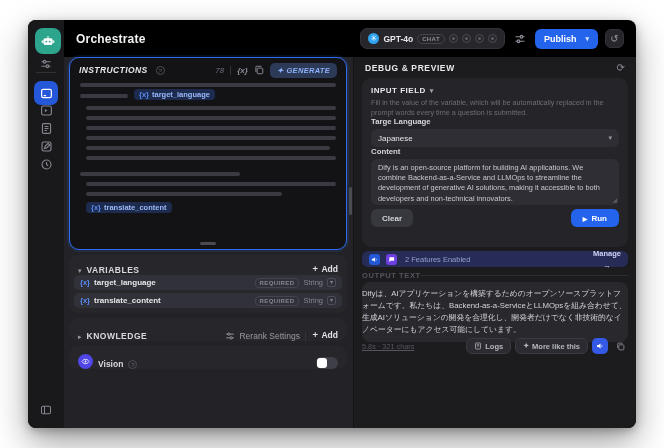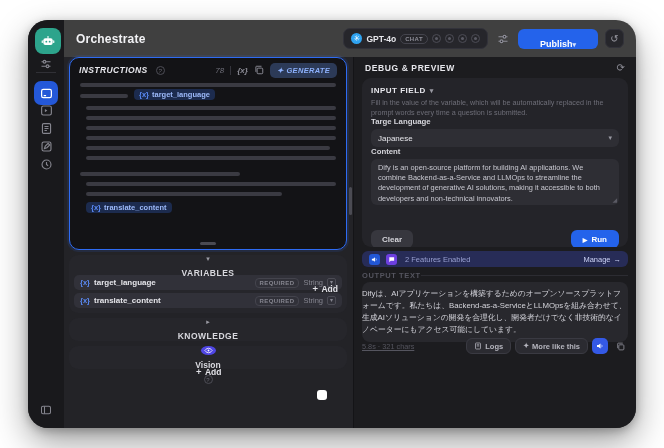--- a/index.html
+++ b/index.html
@@ -4,21 +4,21 @@
 <style>
   html,body{margin:0;padding:0;}
   body{
     width:664px;height:448px;background:#ffffff;
     font-family:"Liberation Sans", sans-serif;
     -webkit-font-smoothing:antialiased;
     position:relative;overflow:hidden;
   }
   .window{
     position:absolute;left:28px;top:20px;width:608px;height:408px;
-    background:#404040;border-radius:20px;
+    background:#000000;border-radius:8px;
     box-shadow:0 14px 34px rgba(0,0,0,.38), 0 3px 10px rgba(0,0,0,.25);
     overflow:hidden;
   }
   
   .sidebar{position:absolute;left:0;top:0;width:36px;height:408px;background:#19191c;}
   .app-icon{position:absolute;left:7px;top:8px;width:26px;height:26px;border-radius:8px;
     background:#2da48c;display:flex;align-items:center;justify-content:center;}
   .side-icon{position:absolute;left:10px;width:16px;height:16px;color:#85858e;
     display:flex;align-items:center;justify-content:center;}
   .side-divider{position:absolute;left:8px;top:52px;width:20px;height:1px;background:#303036;}
@@ -34,22 +34,22 @@
   .model-logo{width:11px;height:11px;border-radius:50%;background:#2fa3f0;
     color:#fff;font-size:8px;line-height:11px;text-align:center;}
   .model-name{font-size:8.5px;font-weight:700;color:#e7e7ec;}
   .mode-badge{font-size:6px;font-weight:700;color:#8d8d97;border:1px solid #44444d;
     border-radius:6px;padding:1px 4px;letter-spacing:.4px;}
   .cap-dot{width:9px;height:9px;border-radius:50%;border:1px solid #4c4c55;box-sizing:border-box;
     position:relative;}
   .cap-dot::after{content:"";position:absolute;left:2px;top:2px;right:2px;bottom:2px;
     border-radius:2px;background:#5a5a64;}
   .tune-btn{width:16px;height:16px;color:#8d8d97;display:flex;align-items:center;justify-content:center;}
-  .publish-btn{height:20px;padding:0 22px;background:#2463eb;border-radius:6px;display:flex;
-    align-items:flex-end;gap:0;font-size:9px;font-weight:700;color:#fff;}
+  .publish-btn{height:20px;padding:0 9px;background:#2463eb;border-radius:6px;display:flex;
+    align-items:center;gap:9px;font-size:9px;font-weight:700;color:#fff;}
   .history-btn{width:19px;height:19px;border-radius:6px;background:#26262b;border:1px solid #32323a;
     color:#9a9aa3;font-size:10px;display:flex;align-items:center;justify-content:center;box-sizing:border-box;}
   
   .main{position:absolute;left:36px;top:37px;width:289px;height:371px;background:#232327;}
   .inst-panel{position:absolute;left:5px;top:0;width:278px;height:193px;box-sizing:border-box;
     background:#131316;border:1px solid #2e6bf2;border-radius:10px;
     box-shadow:0 0 0 2px rgba(46,107,242,.12);}
   .inst-head{display:flex;align-items:center;height:24px;padding:0 9px;gap:8px;font-style:italic;}
   .inst-title{font-size:8.5px;font-weight:700;color:#e7e7ec;letter-spacing:.4px;}
   .help-dot{width:9px;height:9px;border-radius:50%;border:1px solid #4c4c55;color:#6c6c76;
@@ -61,21 +61,21 @@
   .generate-btn{display:flex;align-items:center;gap:3px;height:15px;padding:0 7px;border-radius:5px;
     background:#2c3a57;color:#8cb0fb;font-size:7.5px;font-weight:800;letter-spacing:.3px;}
   .skel{position:absolute;height:4px;border-radius:2px;background:#3a3a42;}
   .var-chip{position:absolute;display:inline-flex;align-items:center;gap:3px;height:11px;
     padding:0 5px;border-radius:4px;background:#1c2b4e;font-size:7.5px;font-weight:700;}
   .var-chip .vx{color:#5a8af5;}
   .var-chip .vn{color:#9cb9f9;}
   .drag-handle{position:absolute;left:50%;bottom:4px;width:16px;height:3px;border-radius:2px;
     background:#4a4a52;transform:translateX(-50%);}
   .card{position:absolute;left:5px;width:278px;background:#26262b;border-radius:9px;box-sizing:border-box;}
-  .card-head{display:flex;align-items:center;gap:5px;padding:0 9px;height:20px;flex-direction:column;}
+  .card-head{display:flex;align-items:flex-end;gap:5px;padding:0 9px;height:20px;}
   .card-title{font-size:8.5px;font-weight:800;color:#d8d8de;letter-spacing:.5px;}
   .chev{font-size:7px;color:#9a9aa3;}
   .add-btn{margin-left:auto;display:flex;align-items:center;gap:2px;font-size:8.5px;font-weight:700;color:#e3e3e8;}
   .var-row{display:flex;align-items:center;gap:4px;height:15px;margin:0 5px 3px;padding:0 6px;
     background:#313139;border-radius:5px;}
   .var-row .vx{color:#5a8af5;font-size:7.5px;font-weight:800;}
   .var-row .vname{color:#e5e5ea;font-size:8px;font-weight:700;}
   .req-badge{margin-left:auto;font-size:6px;font-weight:700;color:#85858f;border:1px solid #44444d;
     border-radius:4px;padding:1px 4px;letter-spacing:.4px;}
   .type-label{font-size:7.5px;color:#85858f;}
@@ -97,30 +97,30 @@
     border-radius:9px;padding:8px 9px;box-sizing:border-box;overflow:hidden;}
   .if-title{font-size:8px;font-weight:800;color:#e7e7ec;letter-spacing:.5px;display:flex;gap:4px;align-items:center;}
   .if-desc{margin-top:3px;font-size:7.2px;line-height:1.32;color:#6e6e78;}
   .fld-label{font-size:7.8px;font-weight:700;color:#d4d4da;}
   .select{margin-top:3px;height:18px;background:#2e2e34;border-radius:6px;display:flex;align-items:center;
     padding:0 7px;font-size:8px;color:#e7e7ec;}
   .select .chev{margin-left:auto;}
   .textarea{margin-top:3px;height:46px;background:#2e2e34;border-radius:6px;padding:4px 7px;
     box-sizing:border-box;font-size:7.4px;line-height:1.38;color:#c9c9d1;position:relative;overflow:hidden;}
   .resize-corner{position:absolute;right:2px;bottom:1px;color:#5a5a64;font-size:6px;}
-  .btn-row{margin-top:25px;display:flex;align-items:flex-end;}
+  .btn-row{margin-top:4px;display:flex;align-items:flex-end;}
   .clear-btn{height:18px;padding:0 11px;background:#37373e;border-radius:6px;display:flex;align-items:center;
     font-size:8px;font-weight:700;color:#d4d4da;}
   .run-btn{margin-left:auto;height:18px;padding:0 12px;background:#2463eb;border-radius:6px;display:flex;
     align-items:center;gap:4px;font-size:8px;font-weight:700;color:#fff;}
   .features-bar{position:absolute;left:8px;top:194px;width:266px;height:16px;background:#272c57;
     border-radius:6px;display:flex;align-items:center;gap:6px;padding:0 7px;box-sizing:border-box;}
   .feat-icon{width:11px;height:11px;border-radius:3px;display:flex;align-items:center;justify-content:center;}
   .feat-text{font-size:7.5px;color:#989fd0;margin-left:2px;}
-  .manage-link{margin-left:auto;font-size:7.5px;font-weight:400;color:#ccd2f5;display:flex;gap:3px;align-items:center;}
+  .manage-link{margin-left:auto;font-size:7.5px;font-weight:700;color:#ccd2f5;display:flex;gap:3px;align-items:center;flex-direction:column;}
   .out-label-row{position:absolute;left:8px;top:214px;width:266px;display:flex;align-items:center;gap:0;}
   .out-label{font-size:7.5px;font-weight:800;color:#55555f;letter-spacing:.6px;}
   .out-line{flex:1;height:1px;background:#2c2c32;}
   .output-card{position:absolute;left:8px;top:225px;width:266px;background:#28282d;border-radius:8px;
     padding:6px 0;box-sizing:border-box;font-size:7.8px;line-height:1.55;color:#d4d4db;}
   .meta-row{position:absolute;left:8px;top:281px;width:266px;display:flex;align-items:center;gap:4px;}
   .meta-text{font-size:7.3px;color:#55555f;text-decoration:underline;}
   .pill-btn{display:flex;align-items:center;gap:3px;height:16px;padding:0 7px;background:#2b2b31;
     border:1px solid #3a3a42;border-radius:6px;font-size:7.5px;font-weight:600;color:#b6b6bf;box-sizing:border-box;}
   .speak-btn{width:16px;height:16px;border-radius:5px;background:#3459e6;display:flex;align-items:center;justify-content:center;}

